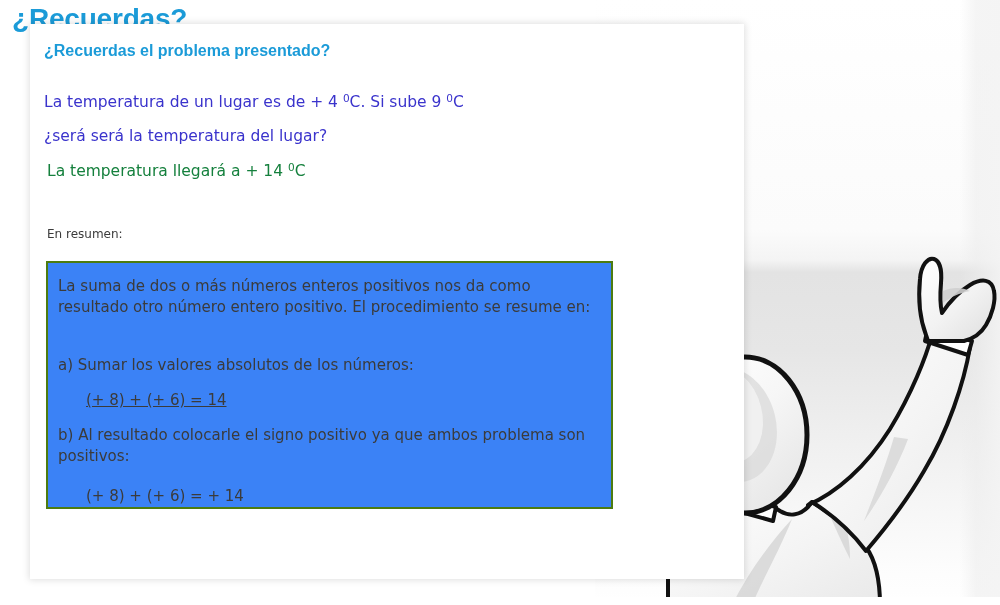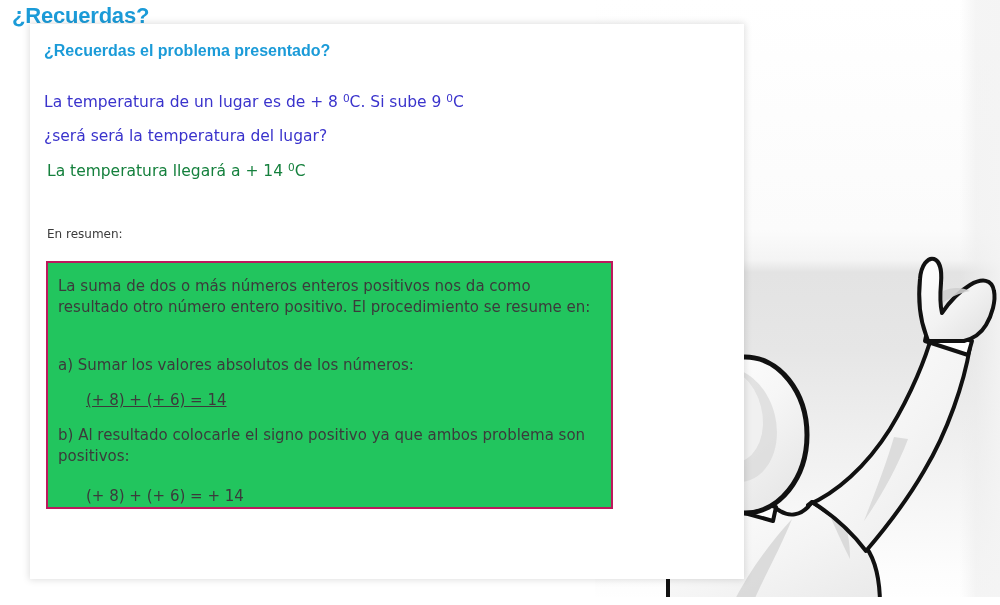--- a/index.html
+++ b/index.html
@@ -62,21 +62,21 @@
     height: 8px;
     background: #ffffff;
     pointer-events: none;
   }
 
   
   .page-title {
     position: absolute;
     left: 12px;
     top: 3px;
-    font-size: 22px;
+    font-size: 28px;
     font-weight: bold;
     color: #1b9bd8;
     letter-spacing: -0.2px;
     white-space: nowrap;
   }
 
   
   .card {
     position: absolute;
     left: 30px;
@@ -135,23 +135,23 @@
     white-space: nowrap;
   }
 
   
   .summary-box {
     position: absolute;
     left: 16px;
     top: 237px;
     width: 567px;
     height: 248px;
-    border: 2px solid #be185d;
+    border: 2px solid #4d7c0f;
     box-sizing: border-box;
-    background: #22c55e;
+    background: #3b82f6;
   }
 
   .sb-para {
     position: absolute;
     left: 10px;
     width: 545px;
     font-size: 15px;
     line-height: 21px;
     color: #3b3b3b;
     font-family: "DejaVu Sans", sans-serif;
@@ -245,21 +245,21 @@
     </svg>
   </div>
 
   <div class="bg-bottom-strip"></div>
 
   <div class="card">
 
     <div class="card-heading">¿Recuerdas el problema presentado?</div>
 
     <div class="problem problem-1">
-      <span>La temperatura de un lugar es de + 8 </span><sup class="deg">0</sup><span>C.  Si sube  9 </span><sup class="deg">0</sup><span>C</span>
+      <span>La temperatura de un lugar es de + 4 </span><sup class="deg">0</sup><span>C.  Si sube  9 </span><sup class="deg">0</sup><span>C</span>
     </div>
 
     <div class="problem problem-2">¿será será la temperatura del lugar?</div>
 
     <div class="answer-line">
       <span> La temperatura llegará a + 14 </span><sup class="deg">0</sup><span>C</span>
     </div>
 
     <div class="resumen-label">En resumen:</div>
 

